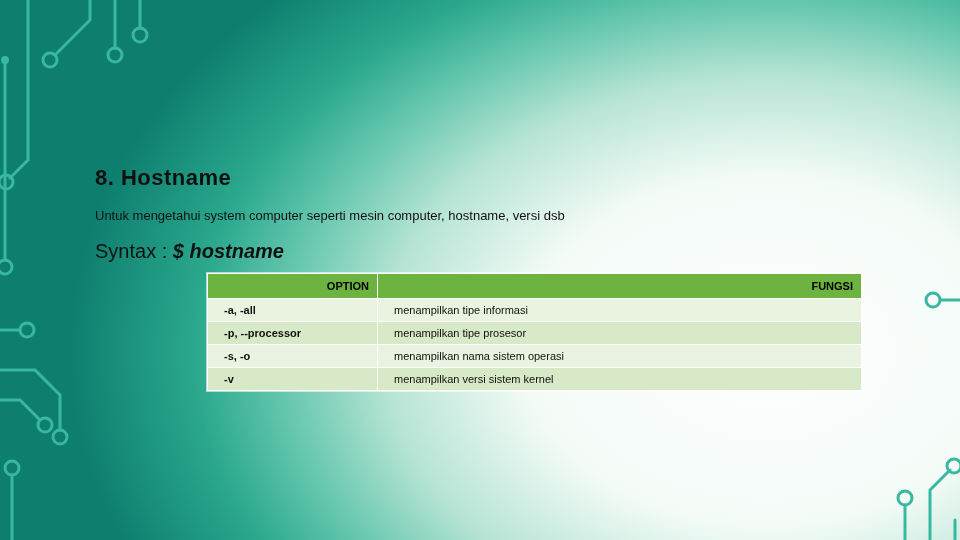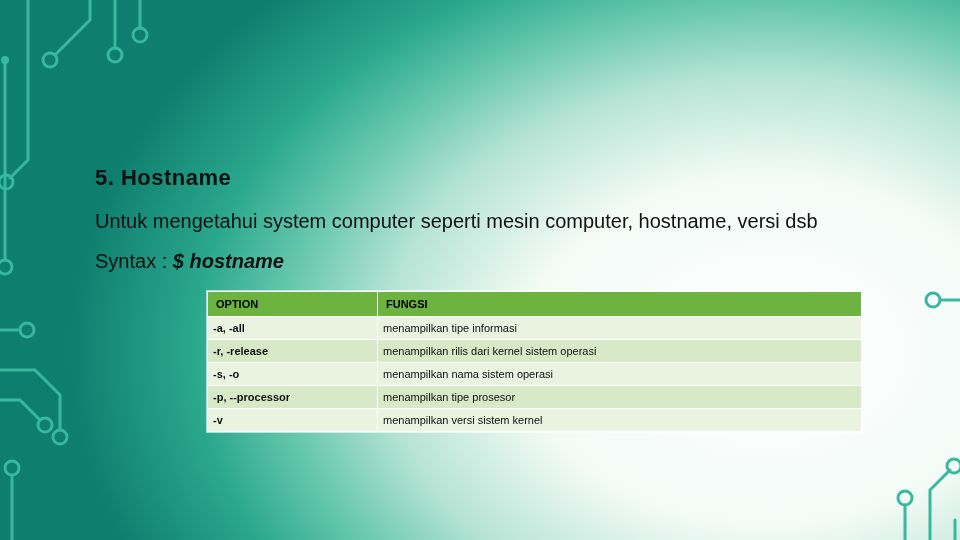--- a/index.html
+++ b/index.html
@@ -30,27 +30,27 @@
     z-index: 2;
     color: #111;
   }
   .heading {
     font-size: 22px;
     font-weight: 700;
     letter-spacing: 0.5px;
     margin-bottom: 16px;
   }
   .desc {
-    font-size: 20px;
+    font-size: 13px;
     line-height: 1.45;
     margin-bottom: 14px;
   }
   .syntax {
     font-size: 20px;
-    margin-bottom: 22px;
+    margin-bottom: 14px;
   }
   .syntax .cmd { font-style: italic; font-weight: 700; }
   .option-lead {
     font-size: 20px;
     font-weight: 700;
     position: absolute;
     
   }
 
   .tbl-wrap {
@@ -61,27 +61,27 @@
     border-collapse: collapse;
     width: 655px;
     font-size: 11px;
     background: #fff;
     box-shadow: 0 0 0 1px rgba(255,255,255,0.6);
   }
   thead th {
     background: #6cb33f; 
     color: #000;
     font-weight: 700;
-    text-align: left;
+    text-align: right;
     padding: 6px 8px;
     border: 1px solid #fff;
     font-size: 11px;
   }
   tbody td {
-    padding: 5px 5px;
+    padding: 5px 16px;
     border: 1px solid #fff;
     color: #111;
   }
   tbody tr:nth-child(odd)  td { background: #e9f3df; }
   tbody tr:nth-child(even) td { background: #d7e9c6; }
   tbody td.opt { font-weight: 700; width: 170px; }
 </style>
 </head>
 <body>
 
@@ -117,50 +117,46 @@
     <polyline points="930,545 930,490 950,470"></polyline>
     <circle class="node" cx="954" cy="466" r="7"></circle>
     <polyline points="955,545 955,520"></polyline>
 
     <polyline points="965,300 940,300"></polyline>
     <circle class="node" cx="933" cy="300" r="7"></circle>
   </svg>
 </div>
 
 <div class="content">
-  <div class="heading">5. Hostname</div>
+  <div class="heading">8. Hostname</div>
   <div class="desc">Untuk mengetahui system computer seperti mesin computer, hostname, versi dsb</div>
   <div class="syntax">
     <span>Syntax : </span><span class="cmd">$ hostname</span>
   </div>
 
   <div class="tbl-wrap">
     <table>
       <thead>
         <tr>
           <th>OPTION</th>
           <th>FUNGSI</th>
         </tr>
       </thead>
       <tbody>
         <tr>
           <td class="opt">-a, -all</td>
           <td>menampilkan tipe informasi</td>
         </tr>
         <tr>
-          <td class="opt">-r, -release</td>
-          <td>menampilkan rilis dari kernel sistem operasi</td>
+          <td class="opt">-p, --processor</td>
+          <td>menampilkan tipe prosesor</td>
         </tr>
         <tr>
           <td class="opt">-s, -o</td>
           <td>menampilkan nama sistem operasi</td>
-        </tr>
-        <tr>
-          <td class="opt">-p, --processor</td>
-          <td>menampilkan tipe prosesor</td>
         </tr>
         <tr>
           <td class="opt">-v</td>
           <td>menampilkan versi sistem kernel</td>
         </tr>
       </tbody>
     </table>
   </div>
 </div>
 

